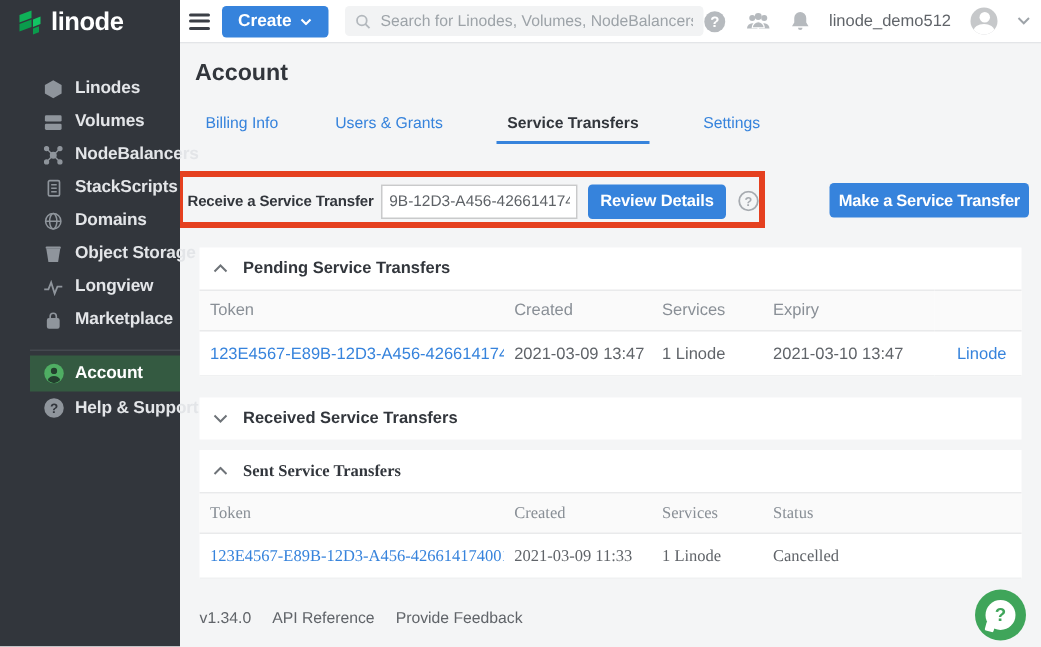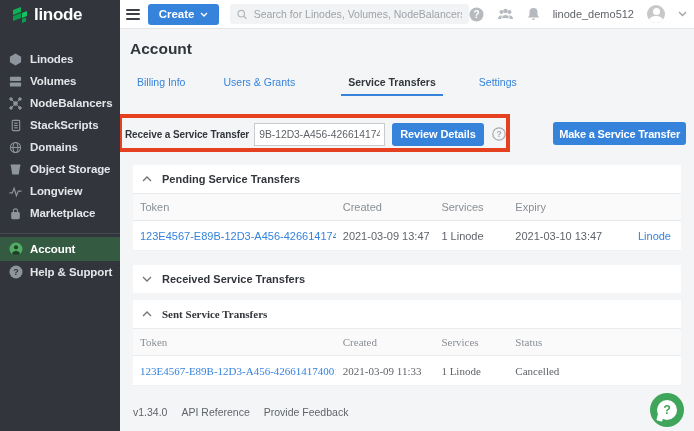--- a/index.html
+++ b/index.html
@@ -3,21 +3,21 @@
 <meta charset="utf-8">
 <style>
   * { margin:0; padding:0; box-sizing:border-box; }
   html,body { width:694px; height:431px; overflow:hidden; }
   body { font-family:"Liberation Sans", sans-serif; background:#f4f5f6; position:relative; }
 
   
   .sidebar { position:absolute; left:0; top:0; width:120px; height:431px; background:#32363c; z-index:20; }
   .logo-row { height:29px; display:flex; align-items:center; padding-left:12px; gap:6px; }
   .logo-text { color:#fff; font-size:17px; font-weight:700; letter-spacing:-0.3px; }
-  .nav { padding-top:19px; }
+  .nav { padding-top:19px;padding-left:20px; }
   .nav-group2 { margin-top:0; }
   .nav-item { height:22px; display:flex; align-items:center; padding-left:8px; gap:7px; cursor:pointer; }
   .nav-item .ico { width:15px; height:15px; display:flex; align-items:center; justify-content:center; flex:0 0 15px; }
   .nav-item .lbl { color:#e3e5e8; font-size:11.5px; font-weight:600; letter-spacing:-0.1px; white-space:nowrap; }
   .nav-divider { border-top:1px solid #44484f; margin:9px 0 3px 0; }
   .nav-item.active { height:24px; background:#345a41; }
   .nav-item.active .lbl { color:#ffffff; font-weight:700; }
 
   
   .topbar { position:absolute; left:120px; top:0; width:574px; height:29px; background:#ffffff;
@@ -37,21 +37,21 @@
   .avatar { width:18px; height:18px; border-radius:50%; background:#c6c8ca; position:relative; overflow:hidden; cursor:pointer; }
   .avatar::before { content:""; position:absolute; left:5.5px; top:3px; width:7px; height:7px; border-radius:50%; background:#fff; }
   .avatar::after  { content:""; position:absolute; left:2px; top:11px; width:14px; height:9px; border-radius:50%; background:#fff; }
 
   
   .main { position:absolute; left:120px; top:29px; width:574px; height:402px; background:#f4f5f6; }
   .page-title { position:absolute; left:10px; top:11px; font-size:15.5px; font-weight:600; color:#32363c; }
 
   .tabs { position:absolute; left:15px; top:47px; display:flex; gap:34px; }
   .tab { font-size:10.5px; color:#3683dc; padding:0 2px 7px 2px; cursor:pointer; white-space:nowrap; }
-  .tab.active { color:#32363c; font-weight:700; border-bottom:2px solid #3683dc; padding:0 7px 6px 7px;margin-left:10px; }
+  .tab.active { color:#32363c; font-weight:700; border-bottom:2px solid #3683dc; padding:0 7px 6px 7px; }
 
   .transfer-row { position:absolute; left:5px; top:93px; height:24px; display:flex; align-items:center; z-index:2; }
   .transfer-label { font-size:10px; font-weight:700; color:#32363c; letter-spacing:-0.1px; white-space:nowrap; }
   .token-input { margin-left:5px; width:131px; height:23px; border:1px solid #c9cacb; border-radius:0;
                  font-family:inherit; font-size:10.3px; color:#5e6267; padding:0 4px; outline:none; background:#fff; }
   .review-btn { margin-left:7px; height:23px; background:#3683dc; color:#fff; border:none; border-radius:3px;
                 font-family:Liberation Sans, sans-serif; font-size:11px; font-weight:700; padding:0 8px; letter-spacing:-0.1px; cursor:pointer; white-space:nowrap; }
   .tip-ico { margin-left:8px; cursor:pointer; display:flex; }
 
   .annotation-box { position:absolute; left:-2px; top:85px; width:392px; height:38px;

